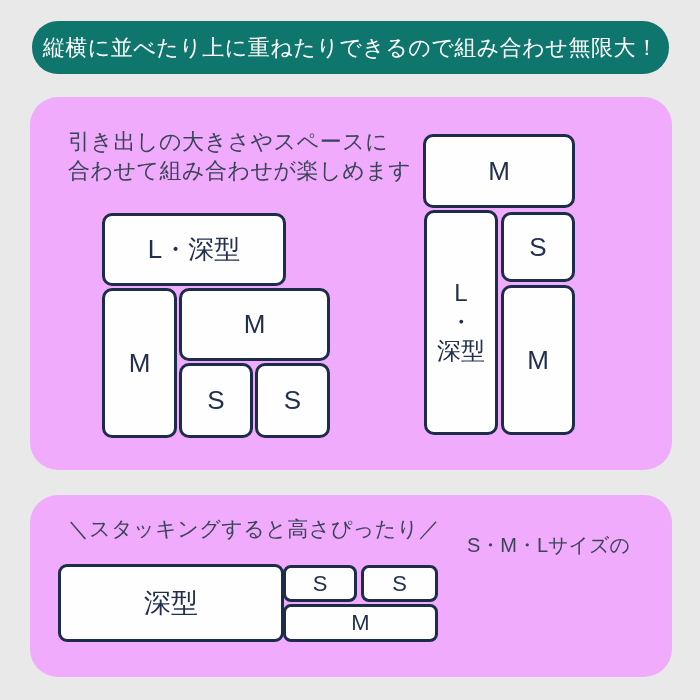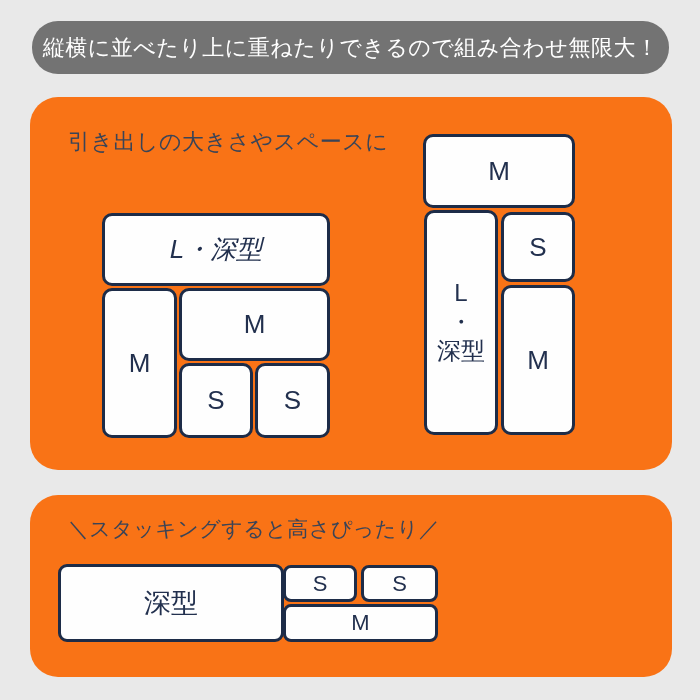--- a/index.html
+++ b/index.html
@@ -20,37 +20,37 @@
     background: #e9e9e9;
   }
 
   
   .banner {
     position: absolute;
     left: 32px;
     top: 21px;
     width: 637px;
     height: 53px;
-    background: #737373;
+    background: #0f766e;
     color: #ffffff;
     display: flex;
     align-items: center;
     justify-content: center;
     font-size: 22px;
     letter-spacing: 0.5px;
     box-sizing: border-box;
     border-radius: 26px;
   }
 
   
   .panel {
     position: absolute;
     left: 30px;
     width: 642px;
-    background: #f97316;
+    background: #f0abfc;
     border-radius: 28px;
   }
   .panel-combinations { top: 97px;  height: 373px; }
   .panel-stacking     { top: 495px; height: 182px; }
 
   
   .caption {
     position: absolute;
     left: 38px;
     top: 30px;
@@ -86,21 +86,21 @@
     border-radius: 10px;
     box-sizing: border-box;
     display: flex;
     align-items: center;
     justify-content: center;
     color: #22304e;
     font-size: 26px;
   }
 
   
-  .b-l-deep  { left: 72px;  top: 116px; width: 228px; height: 73px; font-style: italic; }
+  .b-l-deep  { left: 72px;  top: 116px; width: 184px; height: 73px; }
   .b-m-tall  { left: 72px;  top: 191px; width: 75px;  height: 150px; }
   .b-m-wide  { left: 149px; top: 191px; width: 151px; height: 73px; }
   .b-s-left  { left: 149px; top: 266px; width: 74px;  height: 75px; }
   .b-s-right { left: 225px; top: 266px; width: 75px;  height: 75px; }
 
   
   .b-m-top    { left: 393px; top: 37px;  width: 152px; height: 74px; }
   .b-l-deep-v { left: 394px; top: 113px; width: 74px;  height: 225px;
                 flex-direction: column; font-size: 24px; line-height: 1.2; }
   .b-s-one    { left: 471px; top: 115px; width: 74px;  height: 70px; }
@@ -118,20 +118,21 @@
 <div class="stage">
 
   <div class="banner">
     <span>縦横に並べたり上に重ねたりできるので組み合わせ無限大！</span>
   </div>
 
   <div class="panel panel-combinations">
 
     <div class="caption">
       <div>引き出しの大きさやスペースに</div>
+      <div>合わせて組み合わせが楽しめます</div>
     </div>
 
     <div class="dbox b-l-deep">L・深型</div>
     <div class="dbox b-m-tall">M</div>
     <div class="dbox b-m-wide">M</div>
     <div class="dbox b-s-left">S</div>
     <div class="dbox b-s-right">S</div>
 
     <div class="dbox b-m-top">M</div>
     <div class="dbox b-l-deep-v">
@@ -146,16 +147,17 @@
   <div class="panel panel-stacking">
 
     <div class="stack-title">＼スタッキングすると高さぴったり／</div>
 
     <div class="dbox b-deep-side">深型</div>
     <div class="dbox b-s1-side">S</div>
     <div class="dbox b-s2-side">S</div>
     <div class="dbox b-m-side">M</div>
 
     <div class="stack-note">
+      <div>S・M・Lサイズの</div>
     </div>
   </div>
 
 </div>
 
 </body></html>

